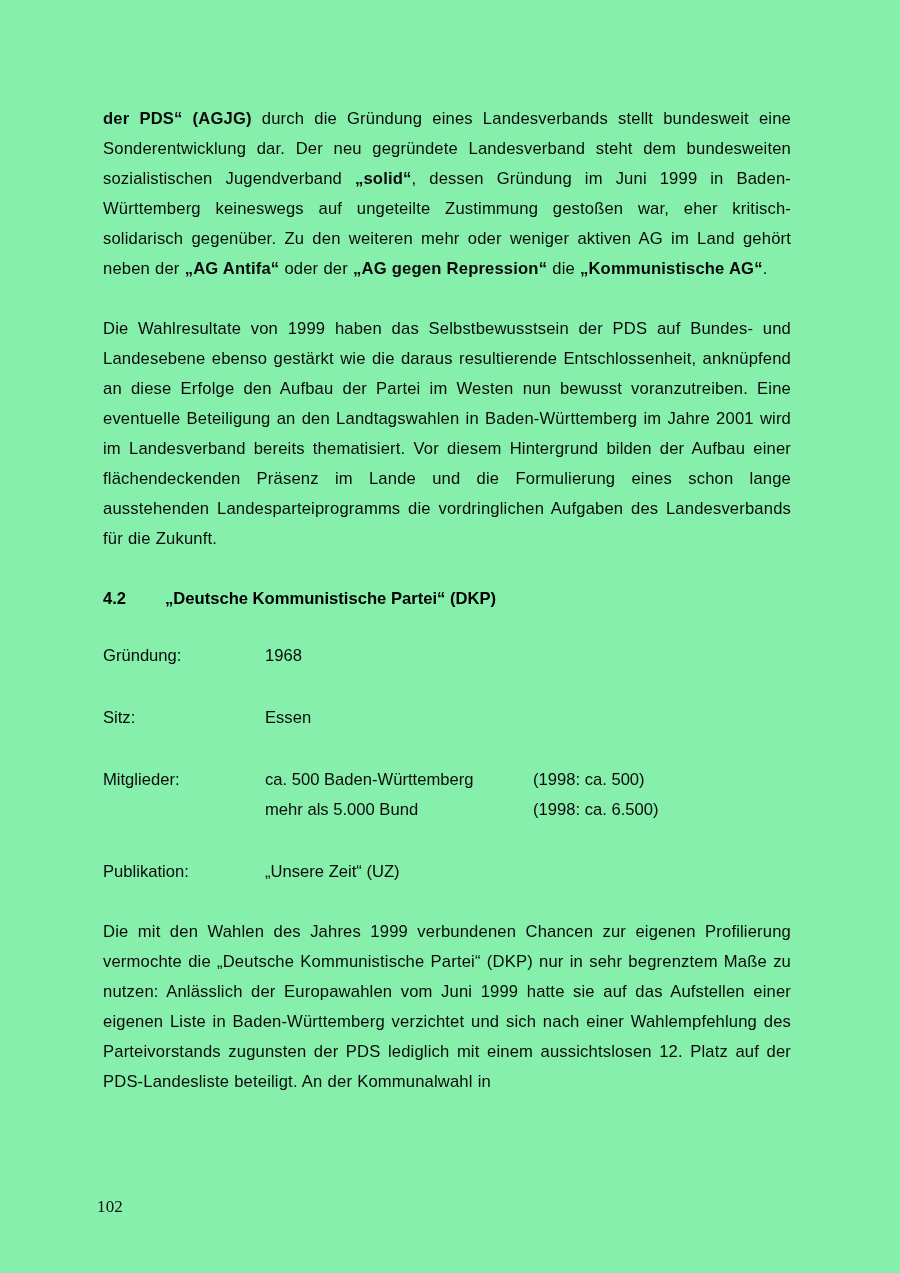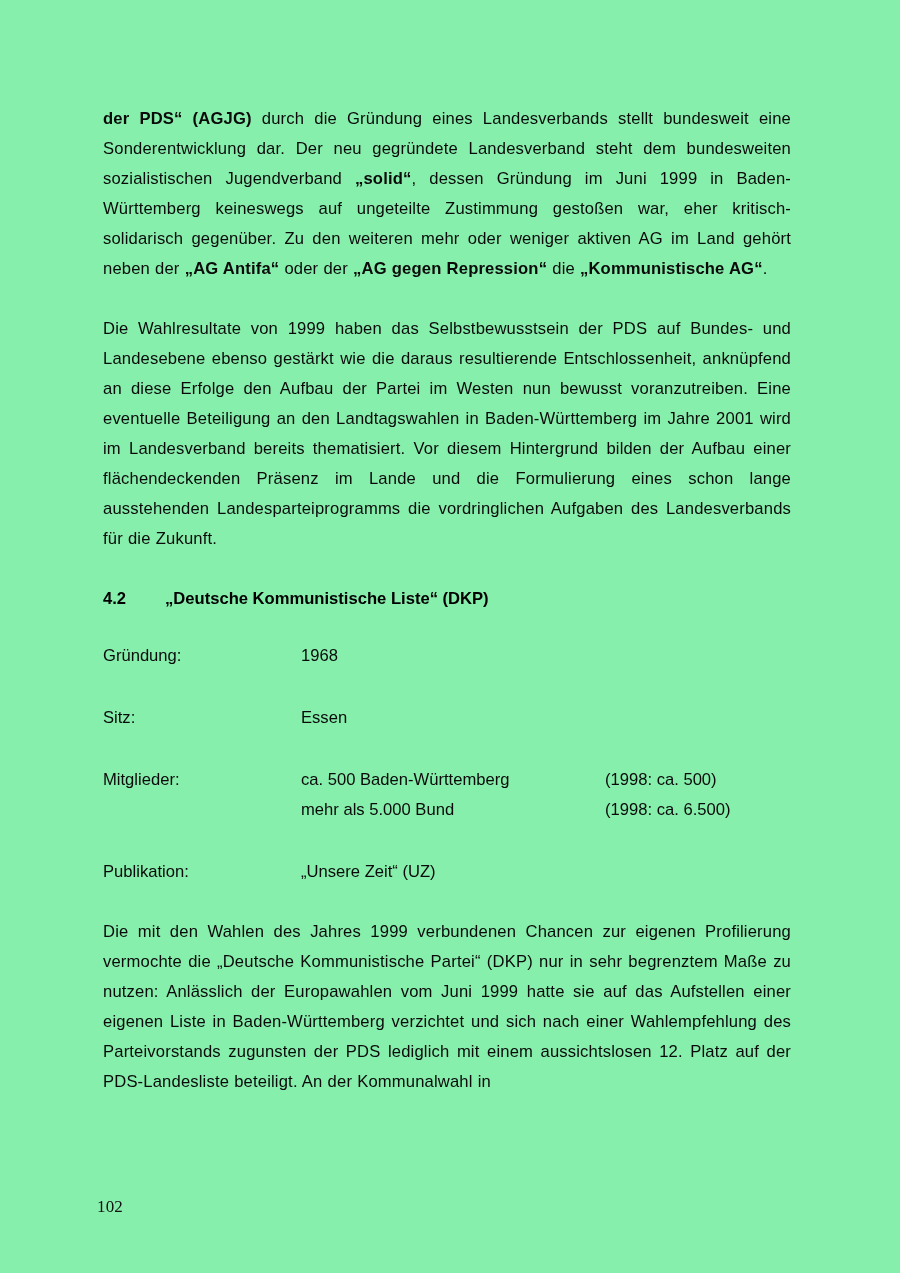--- a/index.html
+++ b/index.html
@@ -74,21 +74,20 @@
     margin: 0 0 30px 0;
   }
   .fact-row {
     display: flex;
     align-items: baseline;
     font-family: "Liberation Sans", sans-serif;
     font-size: 16.6px;
     line-height: 30px;
     color: #0a0a0a;
     margin-bottom: 32px;
-    gap: 36px;
   }
   .fact-row.tight {
     margin-bottom: 0;
   }
   .fact-label {
     width: 162px;
     flex: 0 0 162px;
   }
   .fact-value {
     width: 268px;
@@ -117,21 +116,21 @@
 <div class="page">
 
   <div class="content">
 
     <p class="para" id="para-1"><b>der PDS“ (AGJG)</b><span> durch die Gründung eines Landesverbands stellt bundesweit eine Sonderentwicklung dar. Der neu gegründete Landesverband steht dem bundesweiten sozialistischen Jugendverband </span><b>„solid“</b><span>, dessen Gründung im Juni 1999 in Baden-Württemberg keineswegs auf ungeteilte Zustimmung gestoßen war, eher kritisch-solidarisch gegenüber. Zu den weiteren mehr oder weniger aktiven AG im Land gehört neben der </span><b>„AG Antifa“</b><span> oder der </span><b>„AG gegen Repression“</b><span> die </span><b>„Kommunistische AG“</b><span>.</span></p>
 
     <p class="para">Die Wahlresultate von 1999 haben das Selbstbewusstsein der PDS auf Bundes- und Landesebene ebenso gestärkt wie die daraus resultierende Entschlossenheit, anknüpfend an diese Erfolge den Aufbau der Partei im Westen nun bewusst voranzutreiben. Eine eventuelle Beteiligung an den Landtagswahlen in Baden-Württemberg im Jahre 2001 wird im Landesverband bereits thematisiert. Vor diesem Hintergrund bilden der Aufbau einer flächendeckenden Präsenz im Lande und die Formulierung eines schon lange ausstehenden Landesparteiprogramms die vordringlichen Aufgaben des Landesverbands für die Zukunft.</p>
 
     <h2 class="section-heading">
       <span class="sec-num">4.2</span>
-      <span class="sec-title">„Deutsche Kommunistische Liste“ (DKP)</span>
+      <span class="sec-title">„Deutsche Kommunistische Partei“ (DKP)</span>
     </h2>
 
     <div class="facts" id="facts-list">
         <div class="fact-row">
           <div class="fact-label">Gründung:</div>
           <div class="fact-value">1968</div>
           <div class="fact-note"></div>
         </div>
         <div class="fact-row">
           <div class="fact-label">Sitz:</div>

